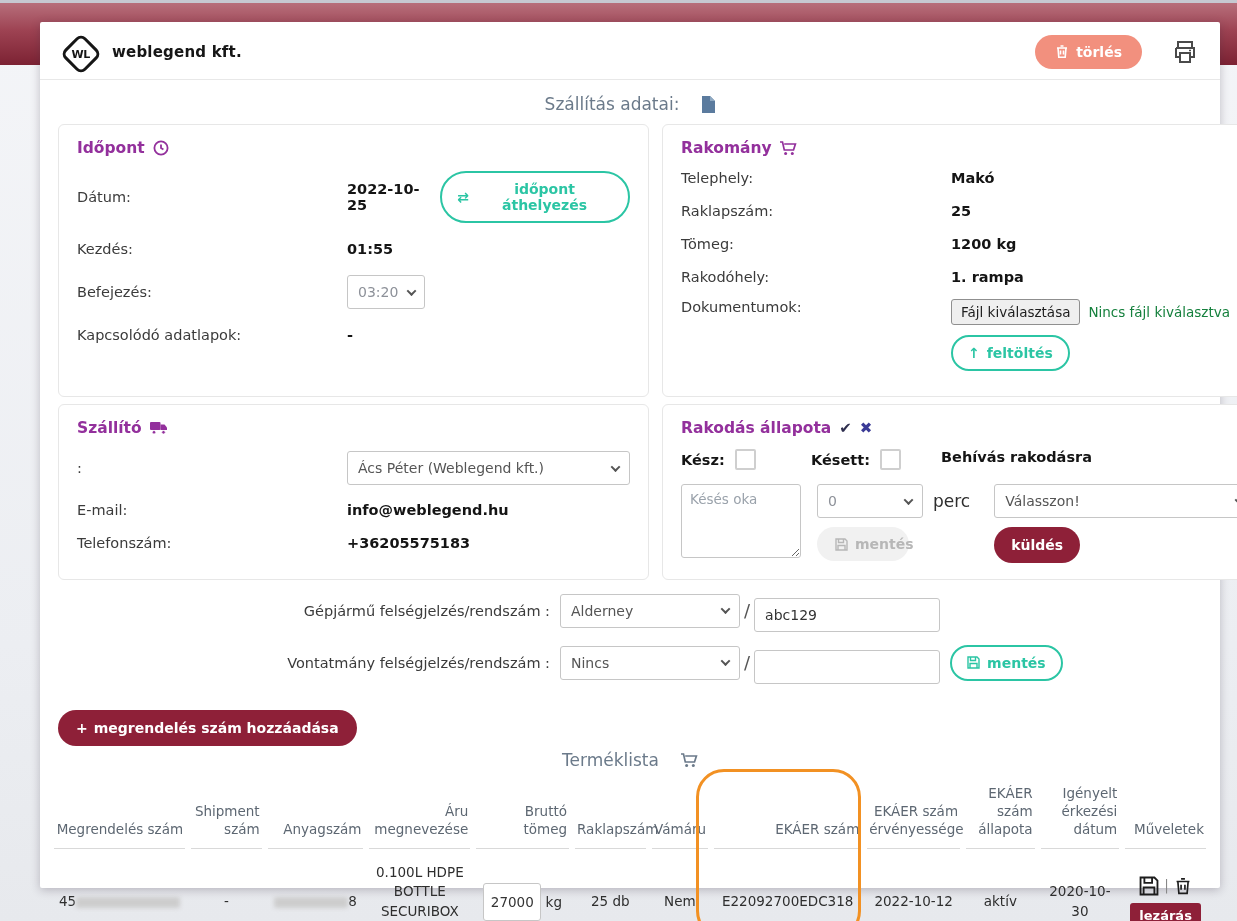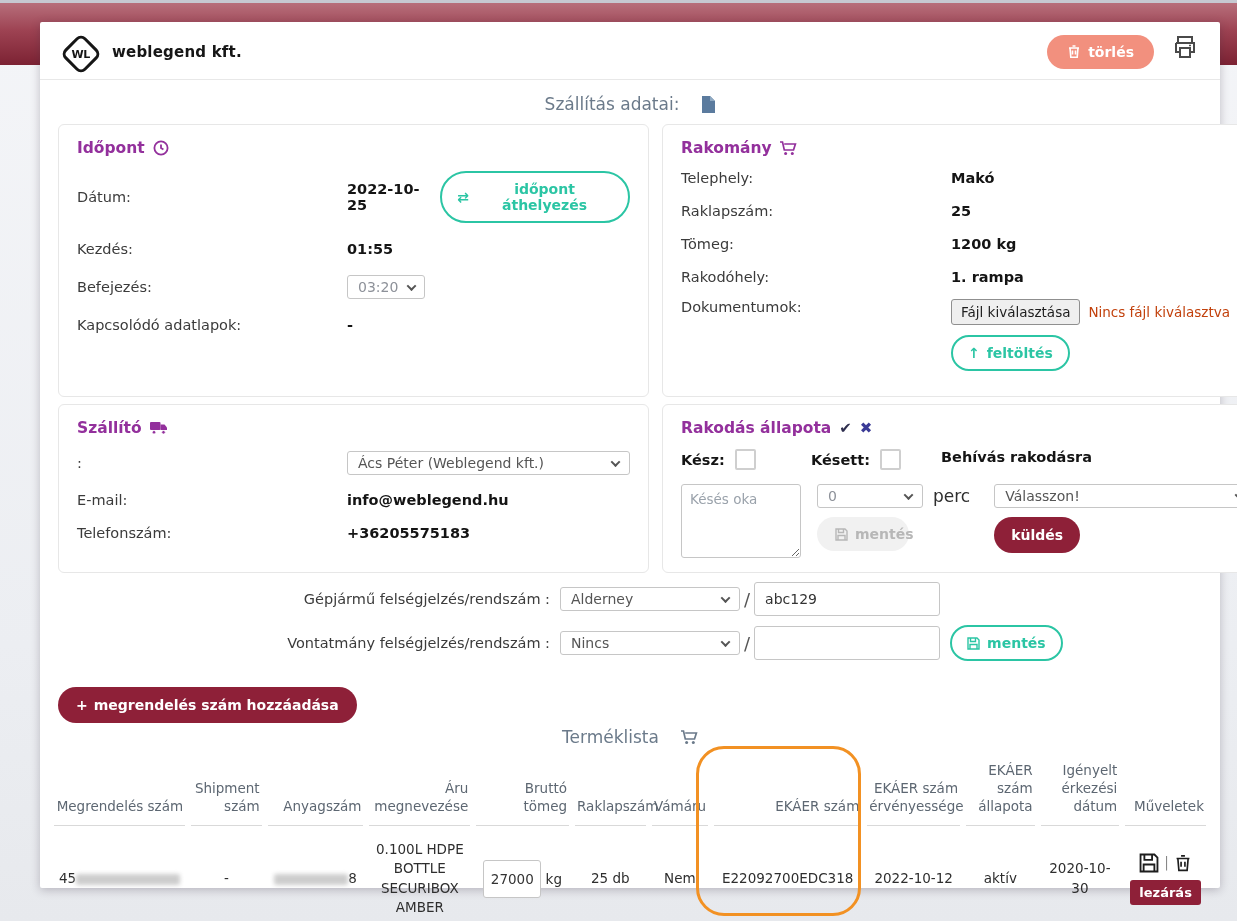--- a/index.html
+++ b/index.html
@@ -27,21 +27,21 @@
     display:flex; justify-content:space-between; align-items:center;
     padding:12px 22px 10px 22px; border-bottom:1px solid #e8e8e8; height:58px;
   }
   .brand { display:flex; align-items:center; gap:10px; }
   .logo-diamond {
     width:30px; height:30px; border:3px solid #161616; border-radius:7px;
     transform:rotate(45deg); display:flex; align-items:center; justify-content:center; margin:4px 6px 0 4px;
   }
   .logo-mono { transform:rotate(-45deg); font-weight:bold; font-size:11px; color:#161616; letter-spacing:-.5px; }
   .brand-name { font-weight:bold; font-size:15px; color:#161616; letter-spacing:.2px; }
-  .header-actions { display:flex; gap:18px; }
+  .header-actions { display:flex; align-items:center; gap:30px; }
   .btn { border:none; cursor:pointer; font-family:inherit; }
   .btn-salmon {
     background:#f2907e; color:#fff; font-weight:bold; font-size:14px;
     border-radius:999px; padding:9px 20px; display:inline-flex; align-items:center; gap:7px;
   }
   .printer-btn { background:none; color:#4a4a4a; display:flex; }
   
   .page-title, .list-title {
     text-align:center; color:#6b7a8a; font-size:17px; font-weight:normal;
     display:flex; align-items:center; justify-content:center; gap:22px;
@@ -54,21 +54,21 @@
   }
   .panel { border:1px solid #e7e7e7; border-radius:6px; padding:14px 18px; background:#fff; }
   .panel-title { color:#93309c; font-size:15.5px; font-weight:bold; display:flex; align-items:center; gap:8px; margin-bottom:14px; }
   .field-row { display:flex; align-items:center; margin-bottom:15px; min-height:22px; }
   .field-row:last-child { margin-bottom:4px; }
   .f-label { flex:0 0 270px; color:#3b3b3b; font-size:14.5px; }
   .f-value { font-weight:bold; color:#141414; font-size:14.5px; }
   .tight .field-row { margin-bottom:11px; }
   
   .sel {
-    border:1px solid #c6c6c6; border-radius:3px; height:24px; background:#fff;
+    border:1px solid #c6c6c6; border-radius:3px; height:34px; background:#fff;
     display:inline-flex; align-items:center; justify-content:space-between;
     padding:0 10px; font-size:14px; color:#555; cursor:pointer;
   }
   .sel .chev { width:7px; height:7px; border-right:2px solid #555; border-bottom:2px solid #555; transform:rotate(45deg) translate(-1px,-1px); margin-left:10px; flex:0 0 auto; }
   .sel.gray { color:#8d9199; }
   
   .btn-green {
     background:#fff; border:2px solid #2bc5a4; color:#2bc5a4; font-weight:bold; font-size:14px;
     border-radius:999px; padding:8px 15px; display:inline-flex; align-items:center; gap:7px;
   }
@@ -77,38 +77,38 @@
   .btn-maroon {
     background:#8e2038; color:#fff; font-weight:bold; font-size:14px;
     border-radius:999px; padding:10px 18px; display:inline-flex; align-items:center; gap:6px;
   }
   .btn-disabled {
     background:#f1f1f1; color:#b7b7b7; font-weight:bold; font-size:14px;
     border-radius:999px; padding:9px 18px; display:inline-flex; align-items:center; gap:7px;
   }
   
   .file-btn { border:1px solid #8f8f8f; background:#efefef; border-radius:3px; padding:4px 9px; font-size:13.5px; color:#1e1e1e; cursor:pointer; }
-  .file-status { font-size:13.5px; color:#c2410c; margin-left:8px; }
+  .file-status { font-size:13.5px; color:#15803d; margin-left:8px; }
   
   .cb { width:21px; height:21px; border:2px solid #cfcfcf; border-radius:2px; background:#fff; display:inline-block; cursor:pointer; }
   .cb-row { display:flex; align-items:flex-start; gap:0; margin-bottom:14px; }
   .cb-label { font-weight:bold; color:#141414; font-size:14.5px; margin-right:10px; }
   .rak-cols { display:flex; align-items:flex-start; }
   textarea.ta {
     border:1px solid #c6c6c6; border-radius:3px; width:120px; height:74px;
     font-family:inherit; font-size:13.5px; color:#444; padding:6px 8px; resize:both;
   }
   textarea.ta::placeholder { color:#9aa2ab; }
   
   .veh-row { display:flex; align-items:center; margin:9px 0; }
   .veh-label { flex:0 0 520px; text-align:right; color:#3b3b3b; font-size:14.5px; padding-right:10px; }
   .slash { font-size:18px; color:#555; margin:0 4px; }
   input.txt {
     border:1px solid #c6c6c6; border-radius:3px; height:34px; padding:0 10px;
-    font-family:inherit; font-size:14px; color:#333; width:186px;
+    font-family:inherit; font-size:14px; color:#333; width:186px;margin-top:9px;
   }
   
   .add-order-wrap { margin:26px 18px 0; }
   
   .table-wrap { position:relative; margin:2px 8px 0; }
   table { width:1164px; table-layout:fixed; border-collapse:separate; border-spacing:6px 0; }
   th { color:#5d6772; font-weight:normal; font-size:13.5px; text-align:right; vertical-align:bottom; padding:6px 2px 9px; border-bottom:1px solid #d9d9d9; line-height:1.35; }
   td { text-align:center; vertical-align:middle; font-size:13.5px; color:#2e2e2e; padding:14px 2px; height:86px; line-height:1.45; }
   .redact { display:inline-block; height:11px; background:#cdcdcd; filter:blur(2px); border-radius:2px; vertical-align:middle; }
   input.cell-input { border:1px solid #c6c6c6; border-radius:3px; width:58px; height:38px; text-align:center; font-family:inherit; font-size:13.5px; color:#333; }

